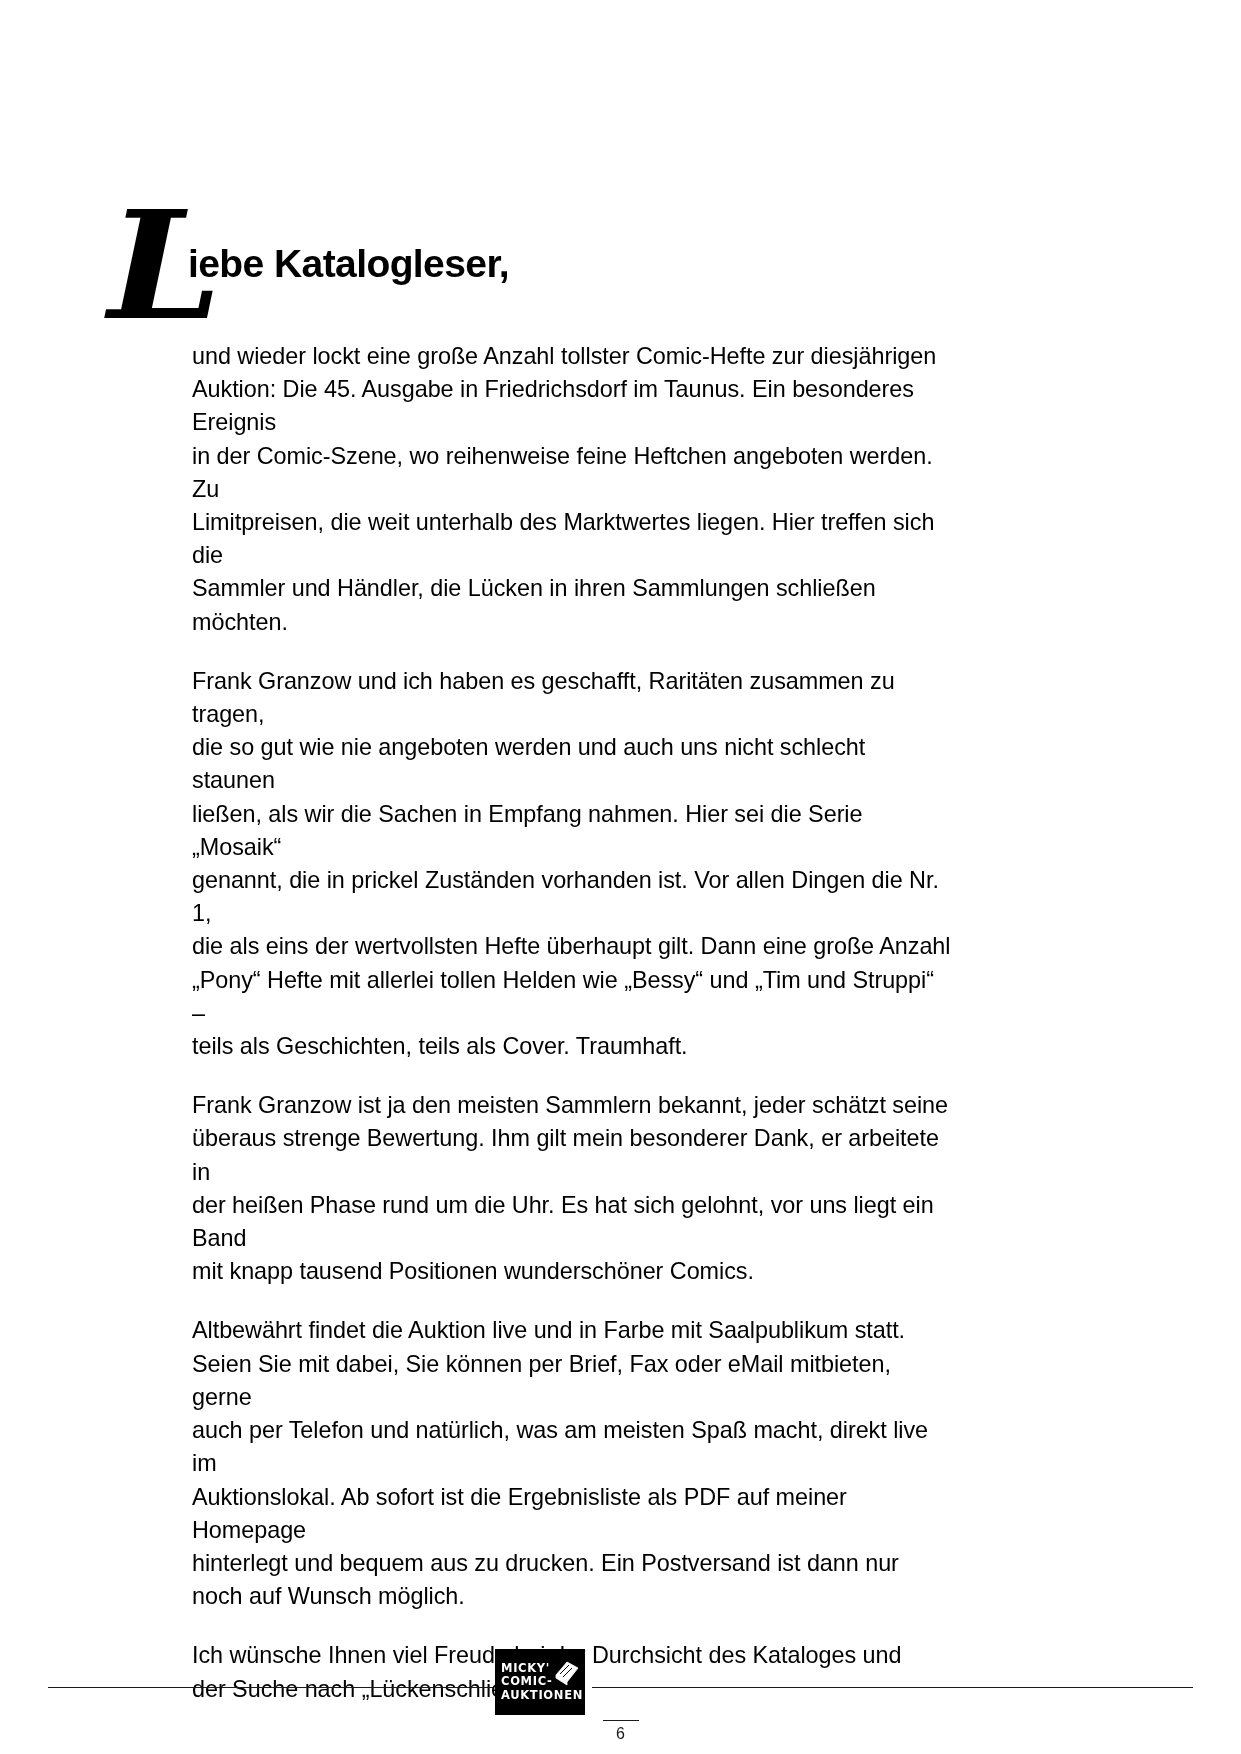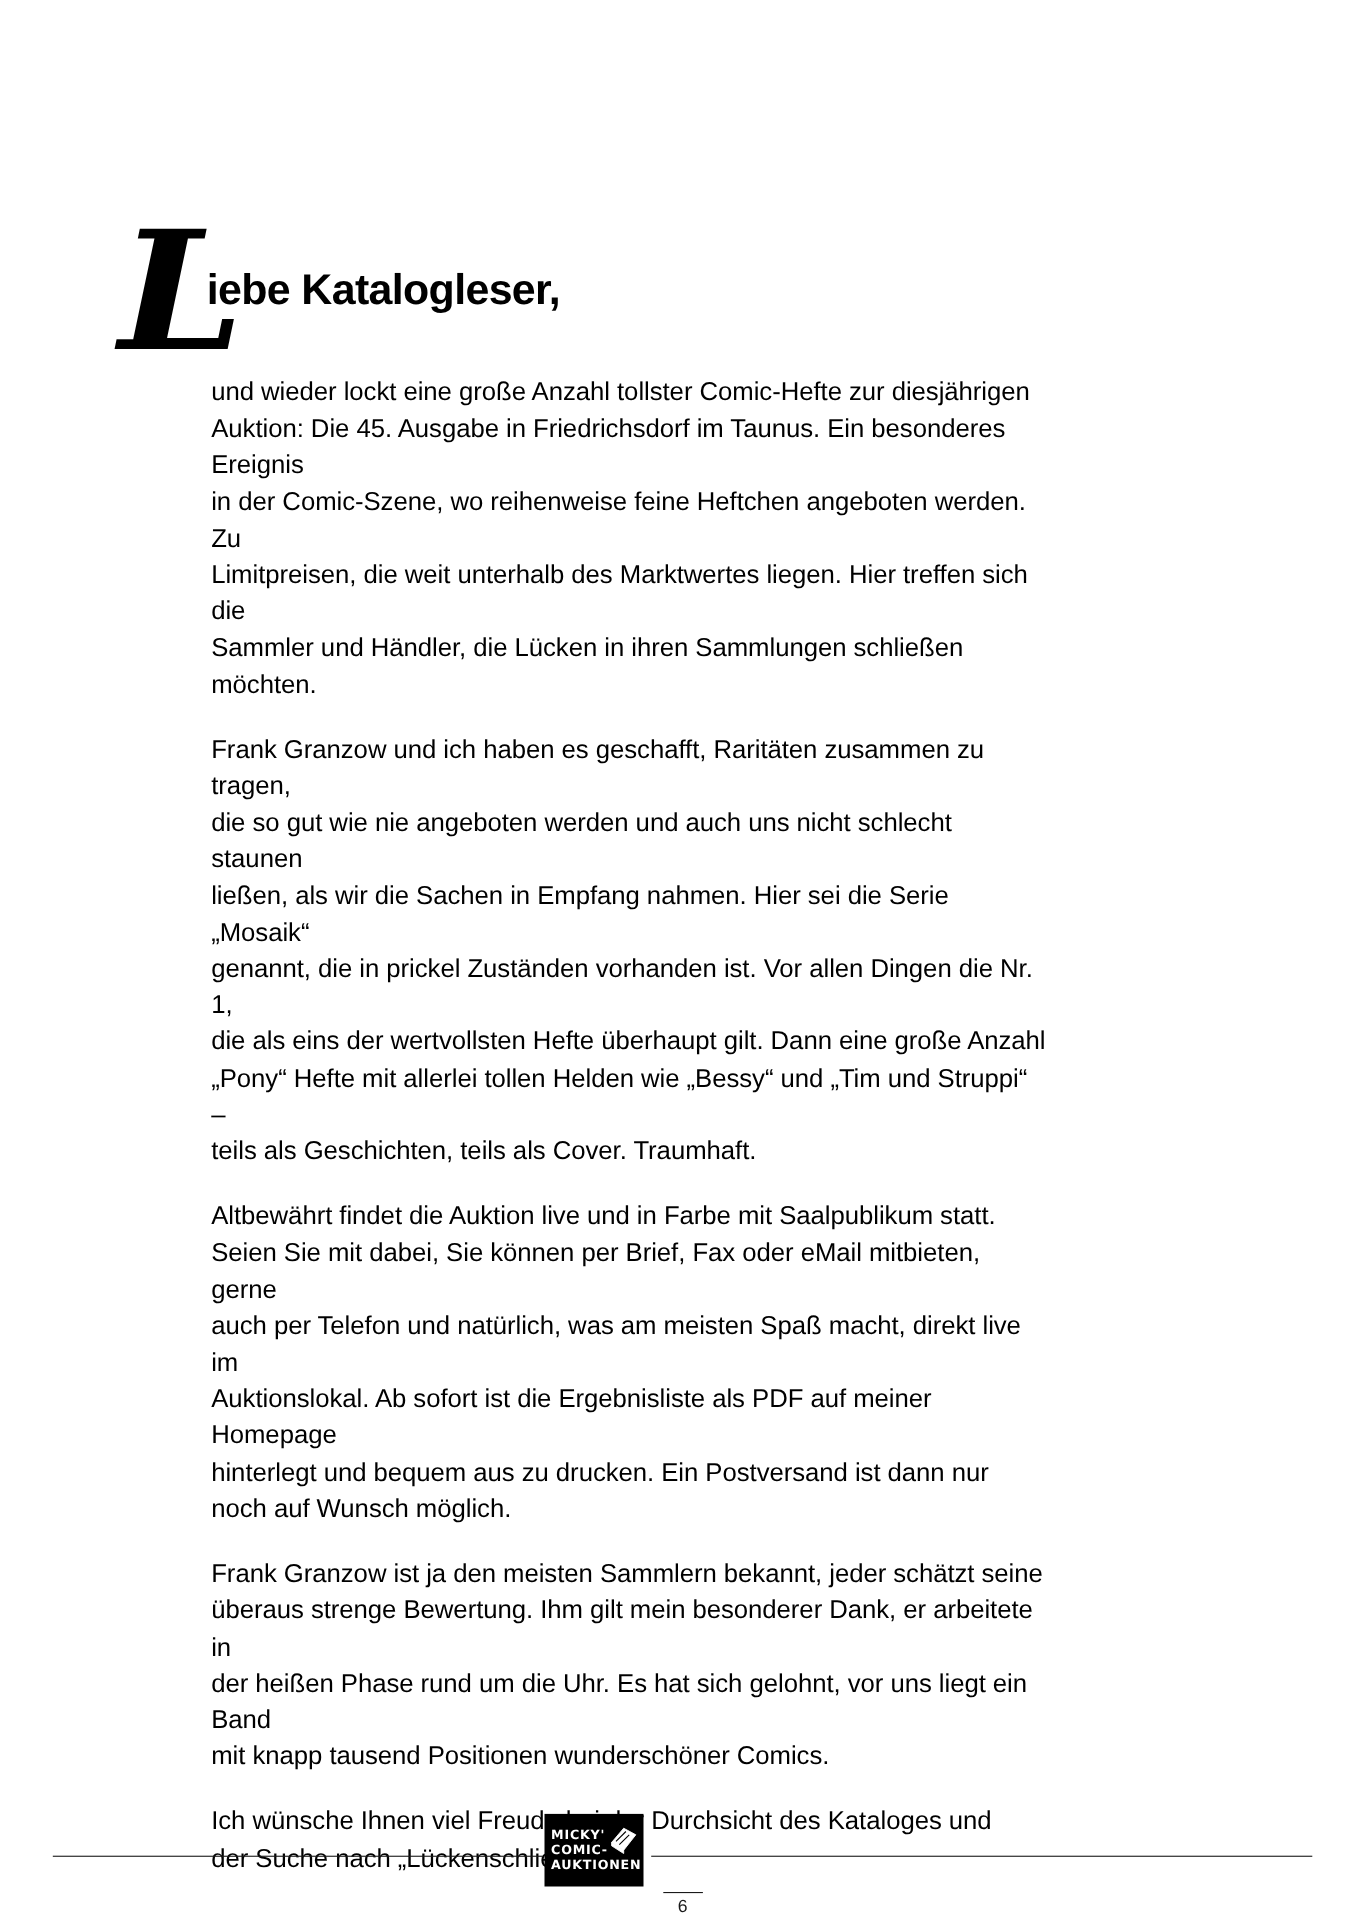--- a/index.html
+++ b/index.html
@@ -161,30 +161,30 @@
 in der Comic-Szene, wo reihenweise feine Heftchen angeboten werden. Zu
 Limitpreisen, die weit unterhalb des Marktwertes liegen. Hier treffen sich die
 Sammler und Händler, die Lücken in ihren Sammlungen schließen möchten.</p>
     <p class="para">Frank Granzow und ich haben es geschafft, Raritäten zusammen zu tragen,
 die so gut wie nie angeboten werden und auch uns nicht schlecht staunen
 ließen, als wir die Sachen in Empfang nahmen. Hier sei die Serie „Mosaik“
 genannt, die in prickel Zuständen vorhanden ist. Vor allen Dingen die Nr. 1,
 die als eins der wertvollsten Hefte überhaupt gilt. Dann eine große Anzahl
 „Pony“ Hefte mit allerlei tollen Helden wie „Bessy“ und „Tim und Struppi“ –
 teils als Geschichten, teils als Cover. Traumhaft.</p>
+    <p class="para">Frank Granzow ist ja den meisten Sammlern bekannt, jeder schätzt seine
+überaus strenge Bewertung. Ihm gilt mein besonderer Dank, er arbeitete in
+der heißen Phase rund um die Uhr. Es hat sich gelohnt, vor uns liegt ein Band
+mit knapp tausend Positionen wunderschöner Comics.</p>
     <p class="para">Altbewährt findet die Auktion live und in Farbe mit Saalpublikum statt.
 Seien Sie mit dabei, Sie können per Brief, Fax oder eMail mitbieten, gerne
 auch per Telefon und natürlich, was am meisten Spaß macht, direkt live im
 Auktionslokal. Ab sofort ist die Ergebnisliste als PDF auf meiner Homepage
 hinterlegt und bequem aus zu drucken. Ein Postversand ist dann nur
 noch auf Wunsch möglich.</p>
-    <p class="para">Frank Granzow ist ja den meisten Sammlern bekannt, jeder schätzt seine
-überaus strenge Bewertung. Ihm gilt mein besonderer Dank, er arbeitete in
-der heißen Phase rund um die Uhr. Es hat sich gelohnt, vor uns liegt ein Band
-mit knapp tausend Positionen wunderschöner Comics.</p>
     <p class="para">Ich wünsche Ihnen viel Freude bei der Durchsicht des Kataloges und
 der Suche nach „Lückenschließern“.</p>
   </div>
 
 
   <div class="footer">
     <div class="rule rule-left"></div>
     <div class="rule rule-right"></div>
 
     <div class="logo">

